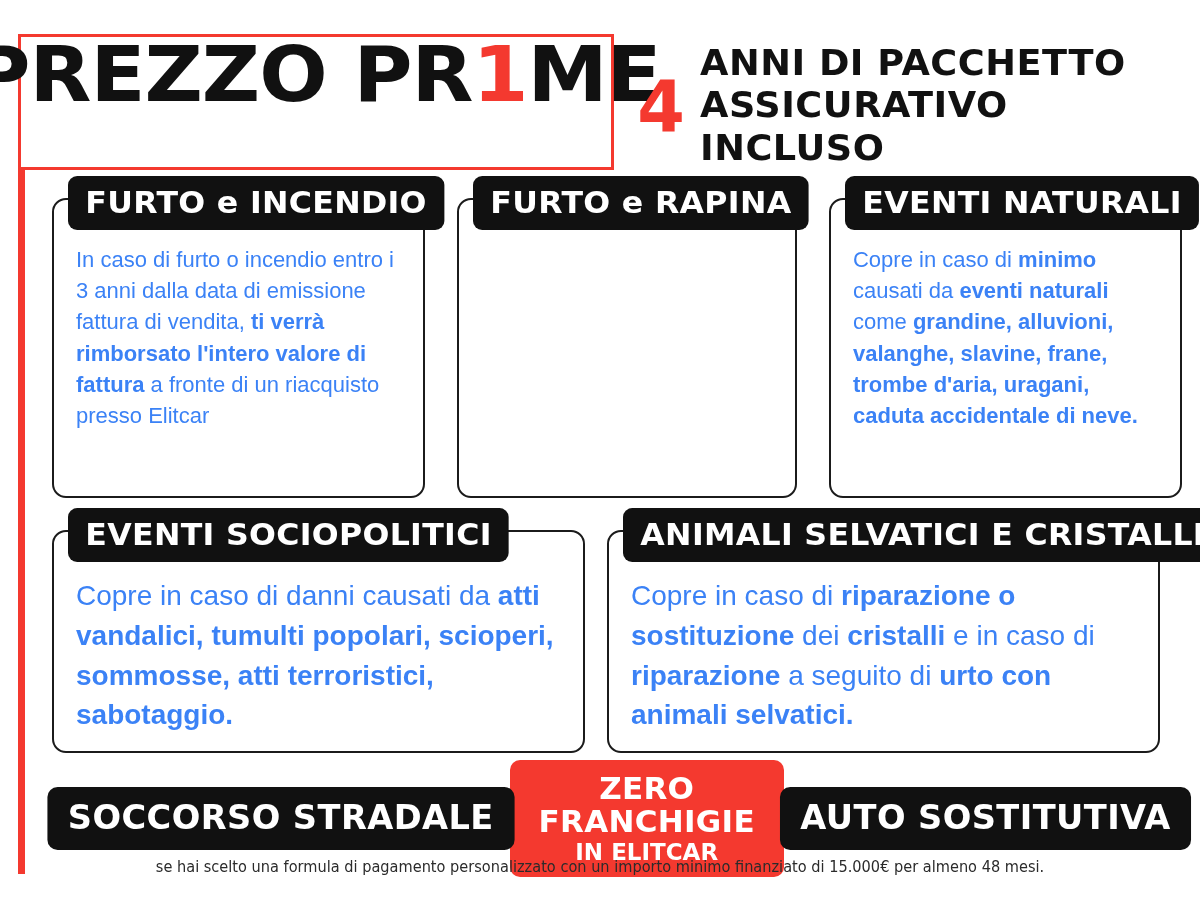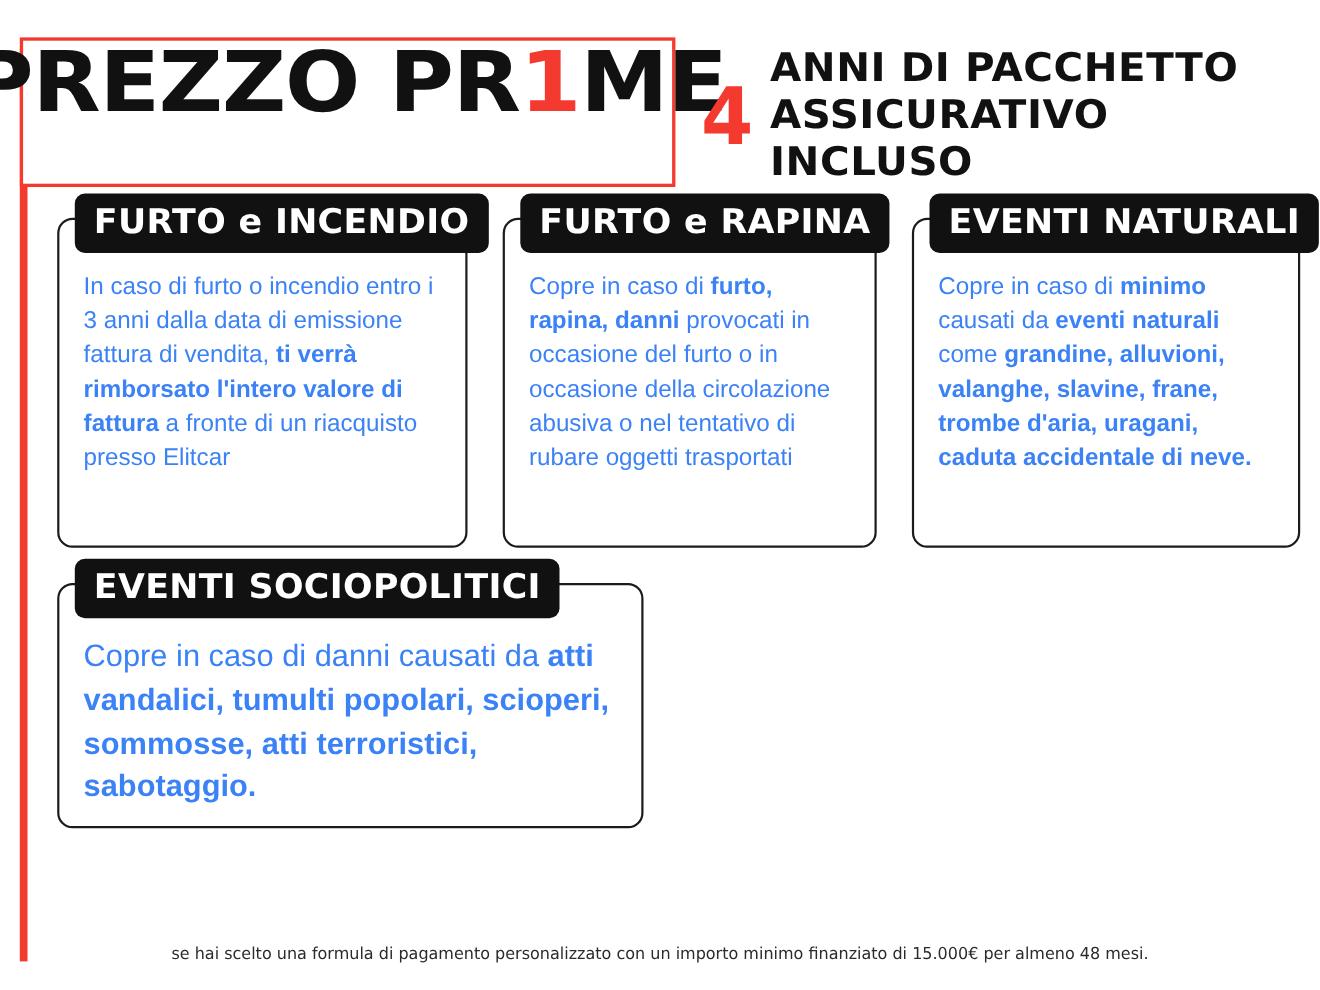--- a/index.html
+++ b/index.html
@@ -232,36 +232,47 @@
 
   <div class="cards-row-1">
 
     <div class="card card-1">
       <div class="card-title">FURTO e INCENDIO</div>
       <div class="card-body">In caso di furto o incendio entro i 3 anni dalla data di emissione fattura di vendita, <b>ti verrà rimborsato l'intero valore di fattura</b> a fronte di un riacquisto presso Elitcar</div>
     </div>
 
     <div class="card card-2">
       <div class="card-title">FURTO e RAPINA</div>
-      <div class="card-body">Copre in caso di <b>furto, rapina, danni</b> provocati in occasione del furto o in occasione della circolazione abusiva o nel tentativo di rubare oggetti trasportati</div>
     </div>
 
     <div class="card card-3">
       <div class="card-title">EVENTI NATURALI</div>
       <div class="card-body">Copre in caso di <b>minimo</b> causati da <b>eventi naturali</b> come <b>grandine, alluvioni, valanghe, slavine, frane, trombe d'aria, uragani, caduta accidentale di neve.</b></div>
     </div>
 
   </div>
 
   <div class="cards-row-2">
 
     <div class="card card-4">
       <div class="card-title">EVENTI SOCIOPOLITICI</div>
       <div class="card-body">Copre in caso di danni causati da <b>atti vandalici, tumulti popolari, scioperi, sommosse, atti terroristici, sabotaggio.</b></div>
     </div>
 
-
-  </div>
-
+    <div class="card card-5">
+      <div class="card-title">ANIMALI SELVATICI E CRISTALLI</div>
+      <div class="card-body">Copre in caso di <b>riparazione o sostituzione</b> dei <b>cristalli</b> e in caso di <b>riparazione</b> a seguito di <b>urto con animali selvatici.</b></div>
+    </div>
+
+  </div>
+
+  <div class="pills">
+    <div class="pill">SOCCORSO STRADALE</div>
+    <div class="pill-red">
+      <span class="l1">ZERO FRANCHIGIE</span>
+      <span class="l2">IN ELITCAR</span>
+    </div>
+    <div class="pill">AUTO SOSTITUTIVA</div>
+  </div>
 
   <div class="footnote">se hai scelto una formula di pagamento personalizzato con un importo minimo finanziato di 15.000€ per almeno 48 mesi.</div>
 
 </div>
 
 </body></html>

